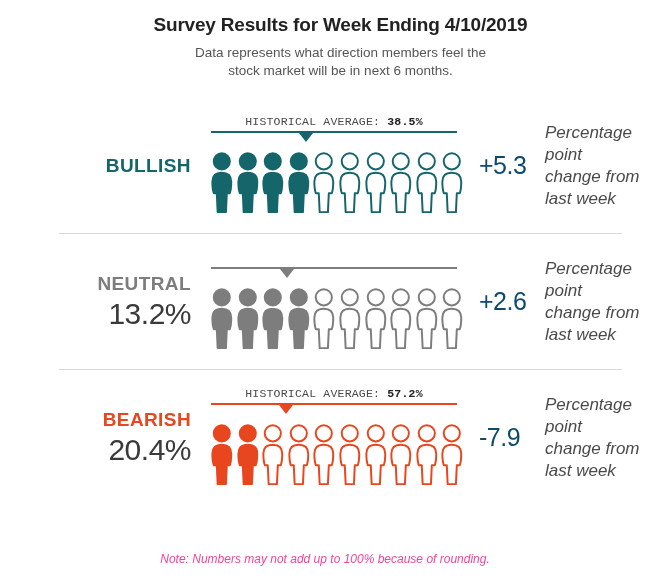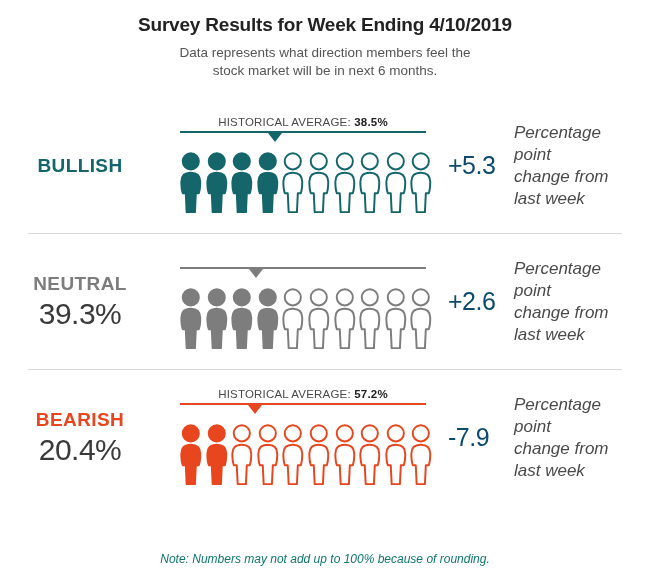--- a/index.html
+++ b/index.html
@@ -5,21 +5,21 @@
   * { box-sizing: border-box; }
   html, body { margin: 0; padding: 0; }
   body {
     width: 650px;
     height: 580px;
     background: #ffffff;
     font-family: "Liberation Sans", sans-serif;
     color: #3d3d3d;
     overflow: hidden;
   }
-  .wrap { width: 650px; height: 580px; position: relative; }
+  .wrap { width: 650px; height: 580px; position: relative; padding-left: 31px; }
 
   
   .header { padding-top: 14px; text-align: center; }
   .title {
     font-size: 19px;
     font-weight: bold;
     color: #222222;
     letter-spacing: -0.2px;
   }
   .subtitle {
@@ -46,21 +46,21 @@
     position: relative;
     height: 135px;
     display: flex;
     align-items: center;
   }
 
   
   .label-block {
     width: 172px;
     padding-right: 12px;
-    text-align: center;
+    text-align: right;
     flex: 0 0 172px;
   }
   .label-name {
     font-size: 19px;
     font-weight: bold;
     letter-spacing: 0.4px;
   }
   .label-pct {
     font-size: 30px;
     color: #3a3a3a;
@@ -74,20 +74,21 @@
     width: 262px;
     position: relative;
     height: 135px;
   }
   .hist {
     position: absolute;
     top: 14px;
     left: 0;
     width: 262px;
     text-align: center;
+    font-family: Liberation Mono, monospace;
   }
   .hist-text {
     font-size: 11.5px;
     color: #4a4a4a;
     letter-spacing: 0.2px;
     white-space: nowrap;
   }
   .hist-text b { color: #222; }
   .hist-line {
     position: absolute;
@@ -140,21 +141,21 @@
 
   
   .footnote {
     position: absolute;
     bottom: 14px;
     left: 0;
     width: 650px;
     text-align: center;
     font-size: 12px;
     font-style: italic;
-    color: #0f766e;
+    color: #ec4899;
   }
 </style>
 </head>
 <body>
 
 <div class="wrap">
 
   <div class="header">
     <div class="title">Survey Results for Week Ending 4/10/2019</div>
     <div class="subtitle">
@@ -220,21 +221,21 @@
             <div class="change-num">+5.3</div>    
             <div class="change-desc">Percentage point<br>change from<br>last week    </div>  
           </div>
         </div>
       </div>
       <div class="divider"></div>
       <div class="row">
         <div class="row-inner">  
           <div class="label-block">    
             <div class="label-name" style="color:#7d7d7d">NEUTRAL</div>    
-            <div class="label-pct">39.3%</div>  
+            <div class="label-pct">13.2%</div>  
           </div>  
           <div class="icons-block">    
             <div class="hist-line" style="background:#7d7d7d"></div>    
             <div class="hist-arrow" style="left:77.26px; border-top-color:#7d7d7d"></div>    
             <div class="people">
               <svg class="person" viewBox="0 0 26 64">
                 <circle cx="13" cy="11" r="8.2" fill="#7d7d7d" stroke="#7d7d7d" stroke-width="2"></circle>
                 <path d="M13 22.5c-6.6 0-9.6 3.4-9.6 9.3 0 5 .6 9.2 1.5 11.6h3.0l.9 19.2h8.4l.9-19.2h3.0c.9-2.4 1.5-6.6 1.5-11.6 0-5.9-3-9.3-9.6-9.3z" fill="#7d7d7d" stroke="#7d7d7d" stroke-width="2" stroke-linejoin="round"></path>
               </svg>
               <svg class="person" viewBox="0 0 26 64">

